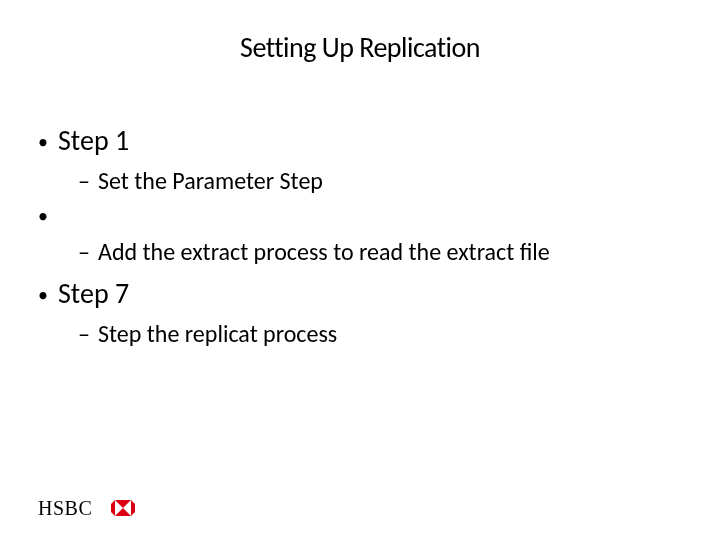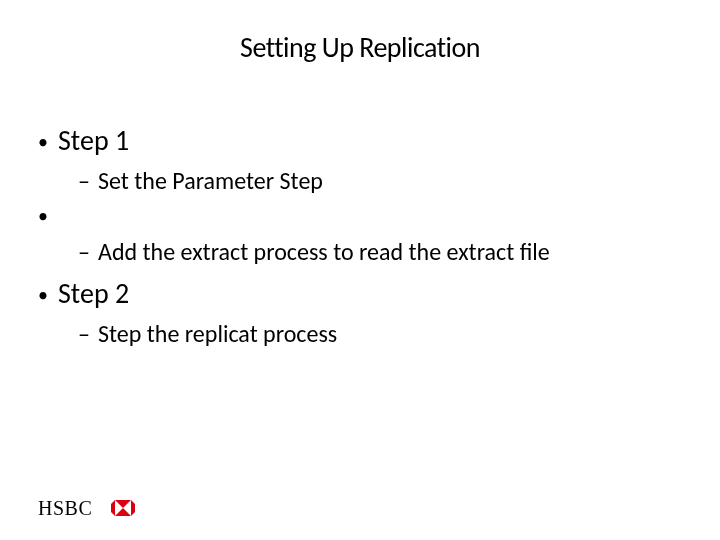--- a/index.html
+++ b/index.html
@@ -109,21 +109,21 @@
       </div>
       <div class="sub-line">
         <span class="dash">–</span>
         <span class="sub-text">Add the extract process to read the extract file</span>
       </div>
     </div>
 
     <div class="step-item">
       <div class="step-line">
         <span class="bullet">•</span>
-        <span class="step-label">Step 2</span>
+        <span class="step-label">Step 7</span>
       </div>
       <div class="sub-line">
         <span class="dash">–</span>
         <span class="sub-text">Step the replicat process</span>
       </div>
     </div>
 
   </div>
 
   <div class="logo">

